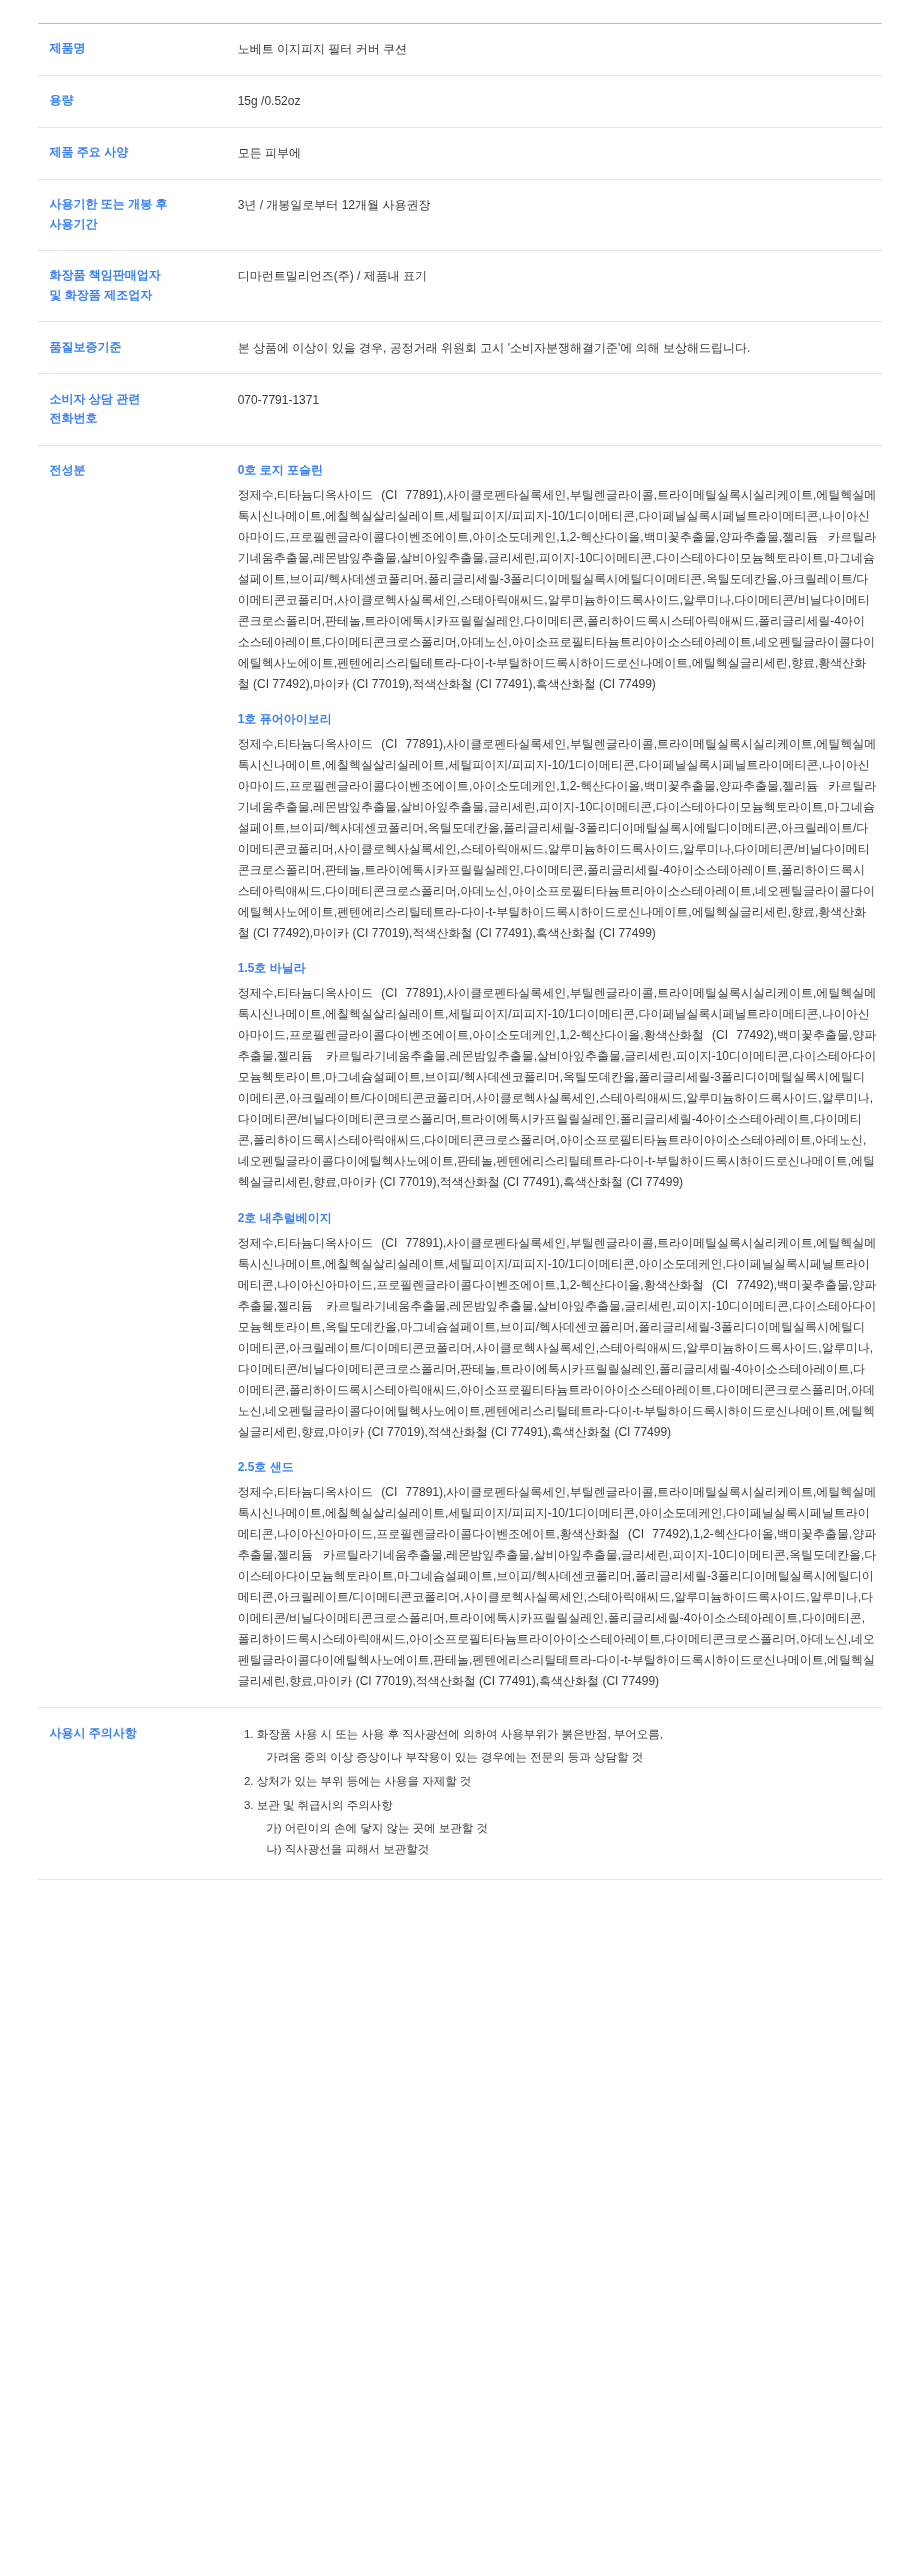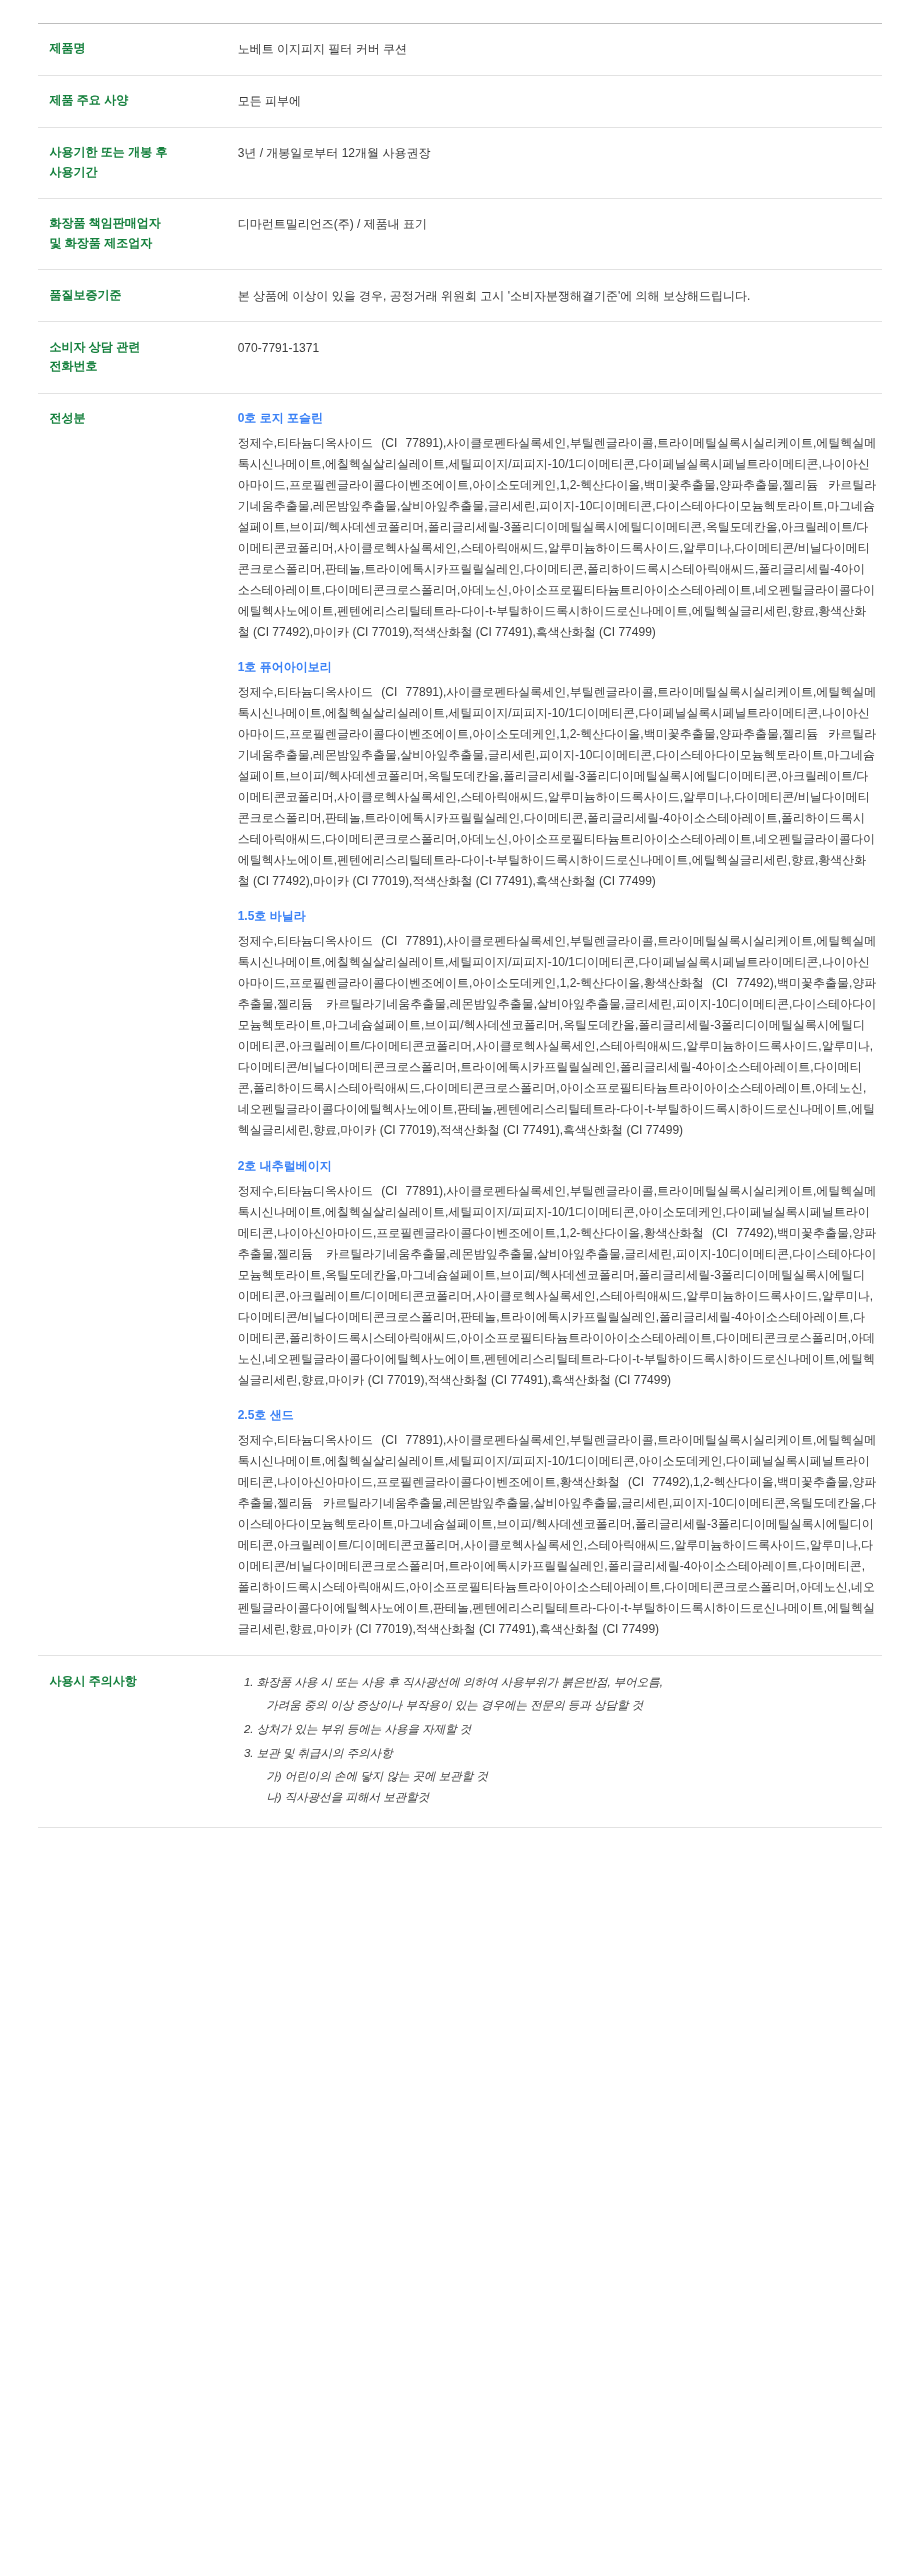--- a/index.html
+++ b/index.html
@@ -29,21 +29,21 @@
   table.spec tr:first-child {
     border-top: 1px solid #bdbdbd;
   }
   table.spec th {
     width: 192px;
     text-align: left;
     vertical-align: top;
     font-weight: bold;
     font-size: 12px;
     line-height: 1.65;
-    color: #15803d;
+    color: #3b82f6;
     padding: 15.3px 9.6px 15.3px 11.5px;
   }
   table.spec td {
     vertical-align: top;
     font-size: 12px;
     line-height: 1.7;
     color: #3a3a3a;
     padding: 15.3px 5.7px 15.3px 7.7px;
   }
   .row-tall th, .row-tall td { padding-top: 17px; padding-bottom: 17px; }
@@ -63,36 +63,39 @@
     color: #3d3d3d;
     text-align: justify;
     word-break: break-all;
   }
   ol.caution {
     margin: 0;
     padding-left: 19px;
     font-size: 11.5px;
     line-height: 1.85;
     color: #3a3a3a;
-    font-style: italic;
   }
   ol.caution > li { margin-bottom: 2.9px; }
   .sub-lines { margin-top: 1.9px; }
   .sub-lines div { padding-left: 9.6px; }
   .nowrap-label { white-space: pre-line; }
 </style>
 </head>
 <body>
 
 <div class="sheet">
   <table class="spec">
     <tbody>
       <tr>
         <th class="nowrap-label">제품명</th>
         <td>노베트 이지피지 필터 커버 쿠션</td>
+      </tr>
+      <tr>
+        <th class="nowrap-label">용량</th>
+        <td>15g /0.52oz</td>
       </tr>
       <tr>
         <th class="nowrap-label">제품 주요 사양</th>
         <td>모든 피부에</td>
       </tr>
       <tr class="row-tall">
         <th class="nowrap-label">사용기한 또는 개봉 후
 사용기간</th>
         <td>3년 / 개봉일로부터 12개월 사용권장</td>
       </tr>

